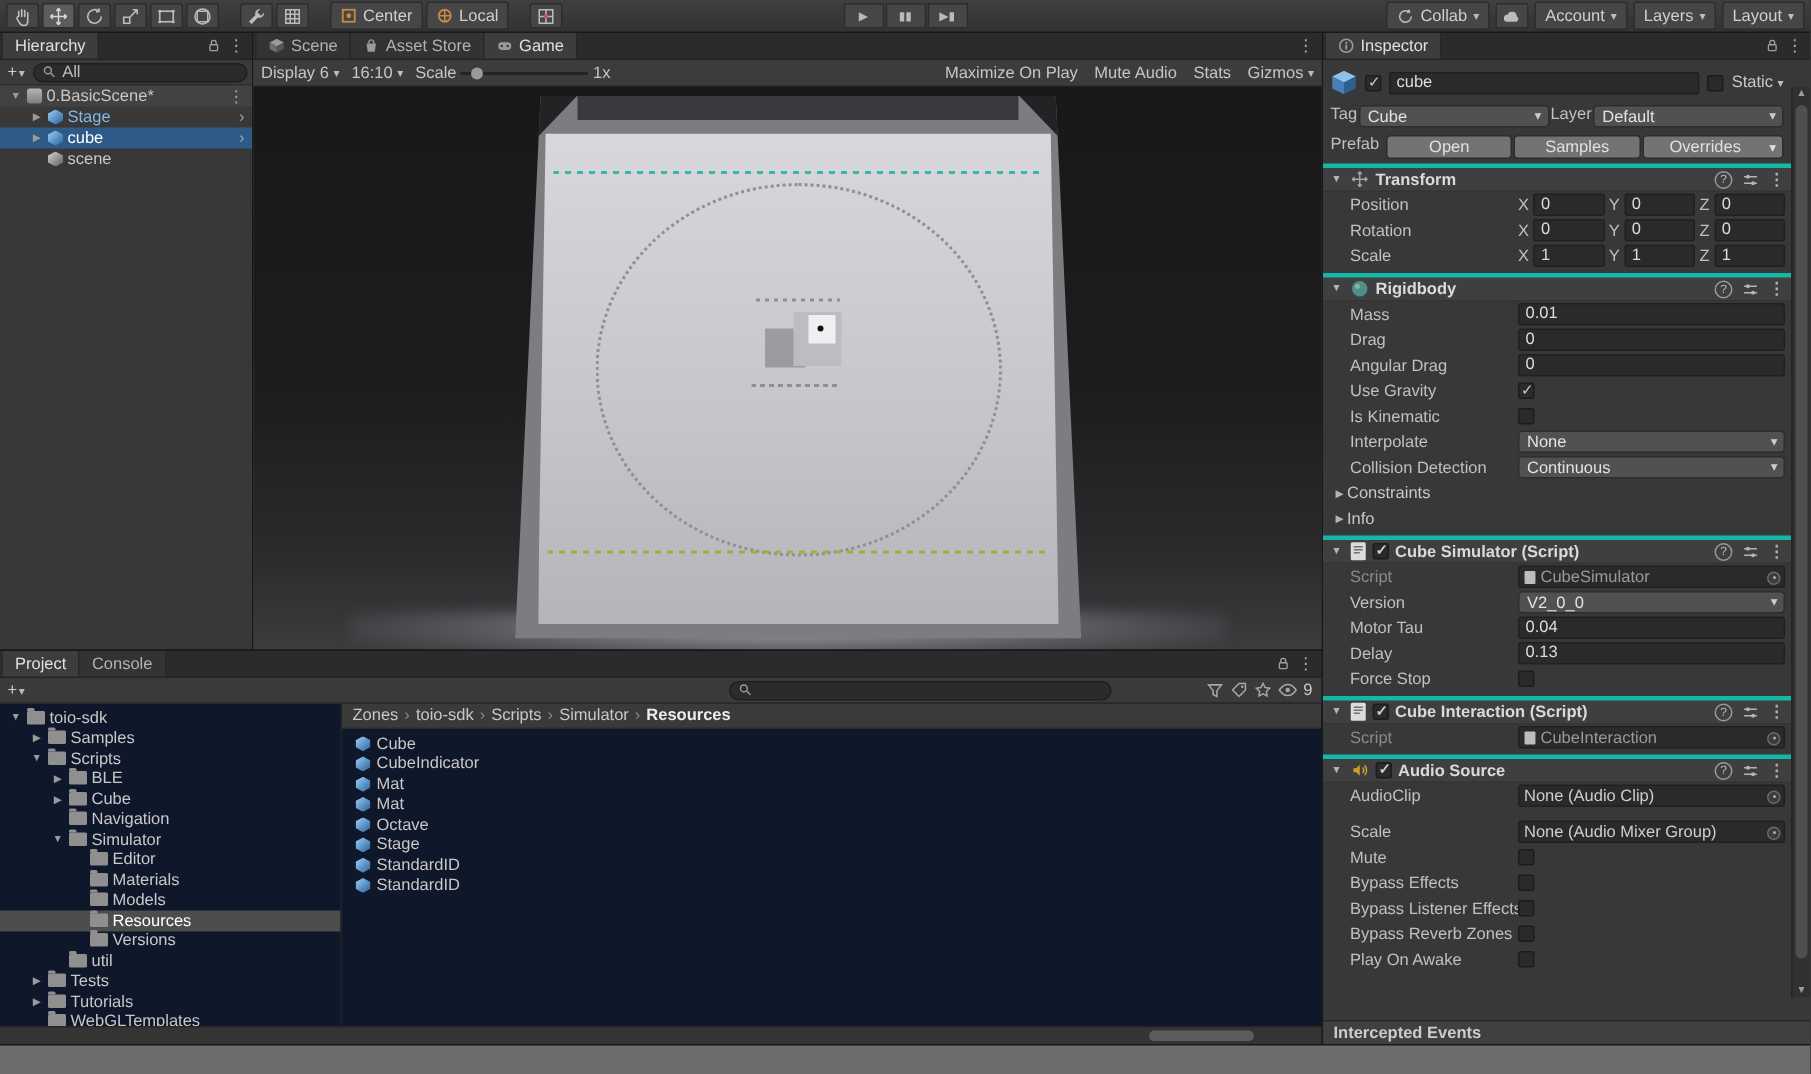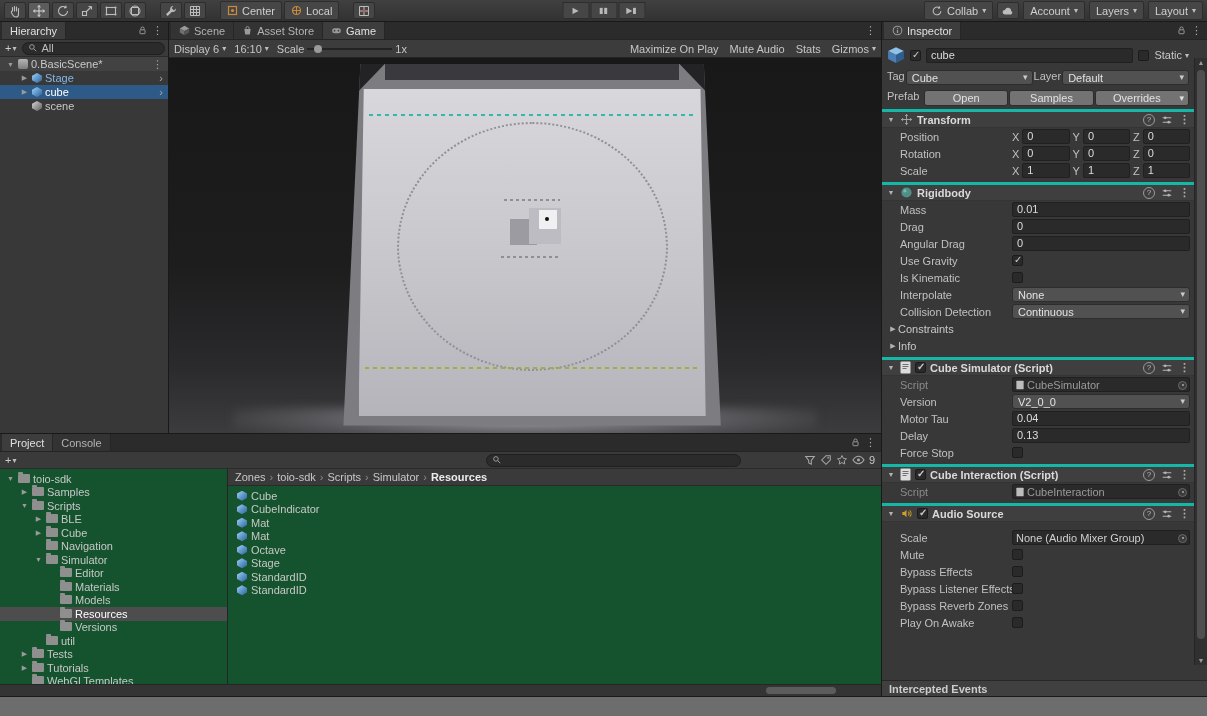--- a/index.html
+++ b/index.html
@@ -84,21 +84,21 @@
     background:repeating-linear-gradient(90deg,#8f8f96 0 3px,transparent 3px 6px)}
   .minidot.up{left:42%;top:33.5%;width:16%}
   .minidot.down{left:41%;top:51%;width:17%}
   .cube-g{position:absolute;left:43.5%;top:36%;width:15%;height:13.5%}
   .c-back{position:absolute;left:0;top:28%;width:52%;height:58%;background:#9b9ba1}
   .c-main{position:absolute;right:2%;top:2%;width:60%;height:82%;background:#bcbcc2}
   .c-face{position:absolute;right:8%;top:8%;width:36%;height:42%;background:#f0f0f3}
   .c-dot{position:absolute;right:24%;top:22%;width:4px;height:4px;border-radius:50%;background:#101010}
   
   #project{position:absolute;left:0;top:433px;width:882px;height:263px;box-sizing:border-box;
-           border-right:1px solid #191919;border-top:1px solid #191919;display:flex;flex-direction:column;background:#14532d}
+           border-right:1px solid #191919;border-top:1px solid #191919;display:flex;flex-direction:column;background:#0f172a}
   .proj-body{flex:1;display:flex;overflow:hidden}
   .proj-tree{width:228px;flex:none;border-right:1px solid #242424;box-sizing:border-box;padding-top:3px;overflow:hidden}
   .proj-tree .trow{height:13.5px}
   .proj-tree .trow.selected{background:#4d4d4d}
   .folder-ic{width:12px;height:9px;background:#8f8f8f;border-radius:1px;position:relative;flex:none;margin-top:-1px}
   .folder-ic::before{content:"";position:absolute;left:0;top:-2px;width:5px;height:2px;background:inherit;border-radius:1px 1px 0 0}
   .proj-files{flex:1;display:flex;flex-direction:column;overflow:hidden}
   .crumbbar{height:16px;background:#3a3a3a;border-bottom:1px solid #2a2a2a;display:flex;align-items:center;
             padding:0 7px;flex:none}
   .crumb{display:flex;align-items:center}
@@ -889,20 +889,29 @@
         <span class="hicons">
           <span class="help-ic">?</span>
           <svg class="ic" width="12" height="12" viewBox="0 0 14 14">
               <path d="M2 4.5h10M2 9.5h10" stroke="#b5b5b5" stroke-width="1.2"></path>
               <circle cx="5" cy="4.5" r="1.5" fill="#b5b5b5"></circle>
               <circle cx="9" cy="9.5" r="1.5" fill="#b5b5b5"></circle>
             </svg>
           <span class="kebab">⋮</span>
         </span>
       </div>
+      <div class="irow">
+          <span class="ilabel">AudioClip</span>
+        <span class="ival">
+            <span class="objf">
+              <span>None (Audio Clip)</span>
+              <span class="picker"></span>
+            </span>
+          </span>
+        </div>
       <div class="irow" style="margin-top:7px">
           <span class="ilabel">Scale</span>
         <span class="ival">
             <span class="objf">
               <span>None (Audio Mixer Group)</span>
               <span class="picker"></span>
             </span>
           </span>
         </div>
       <div class="irow">

